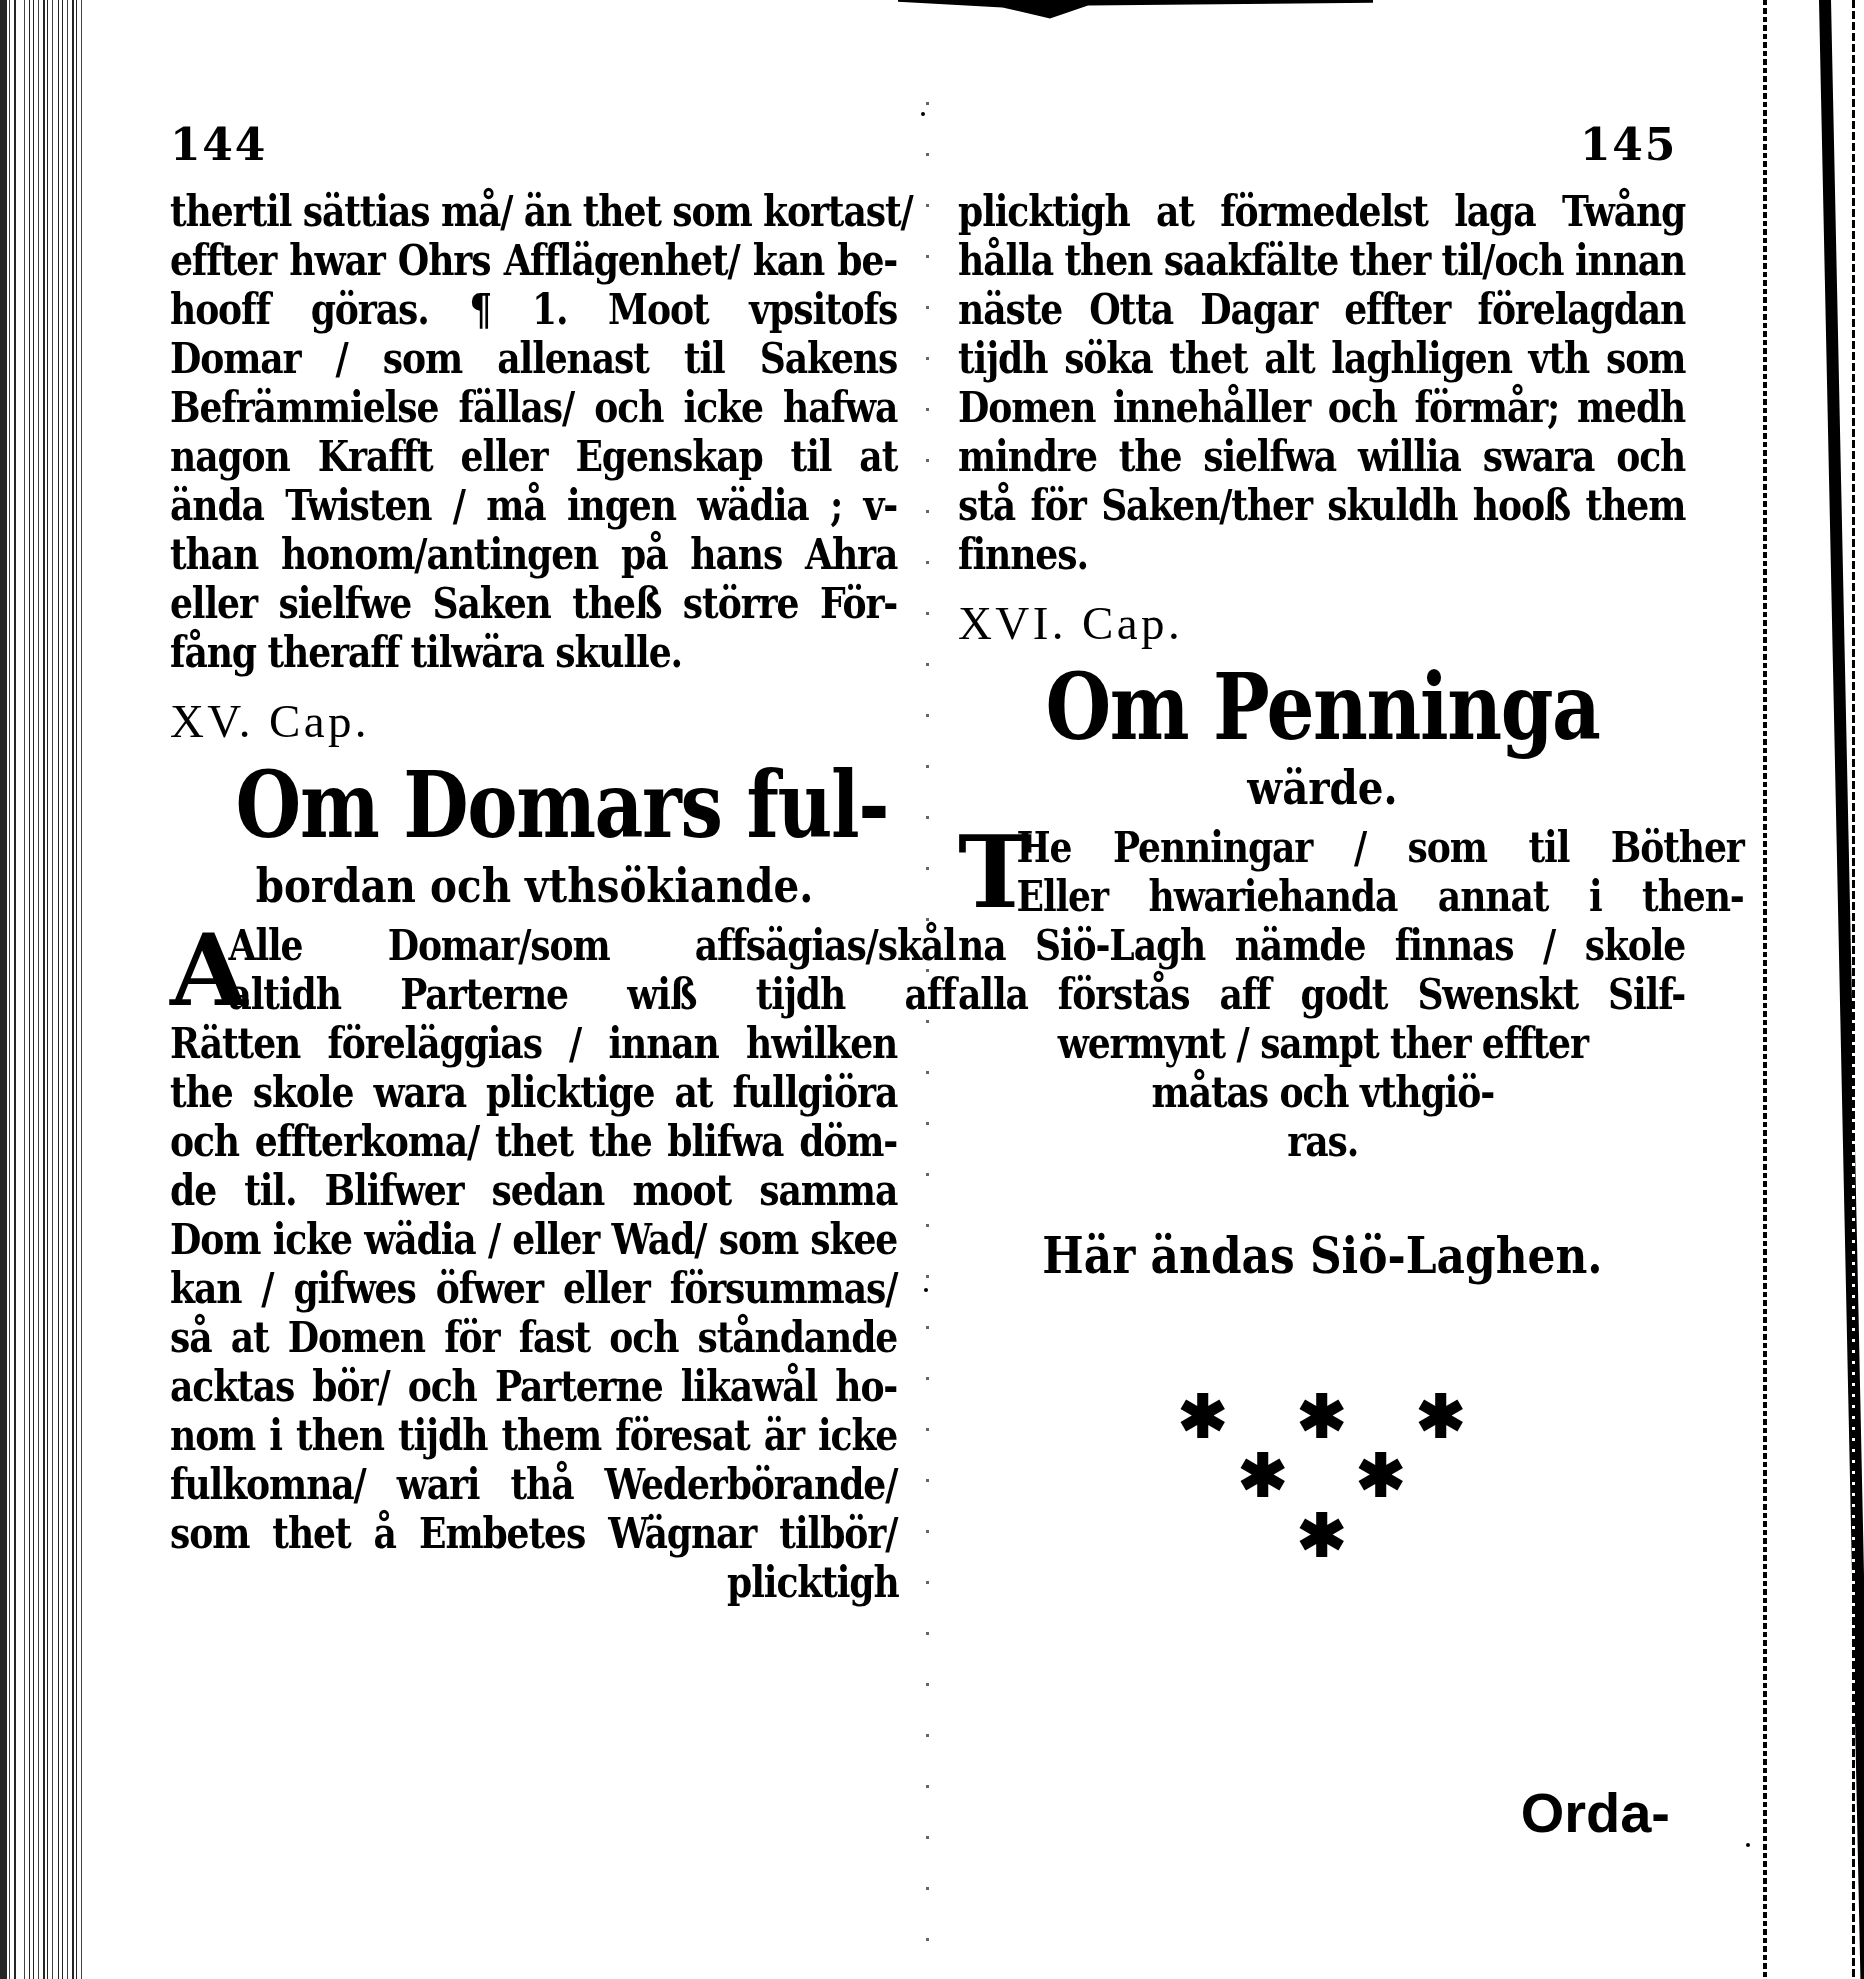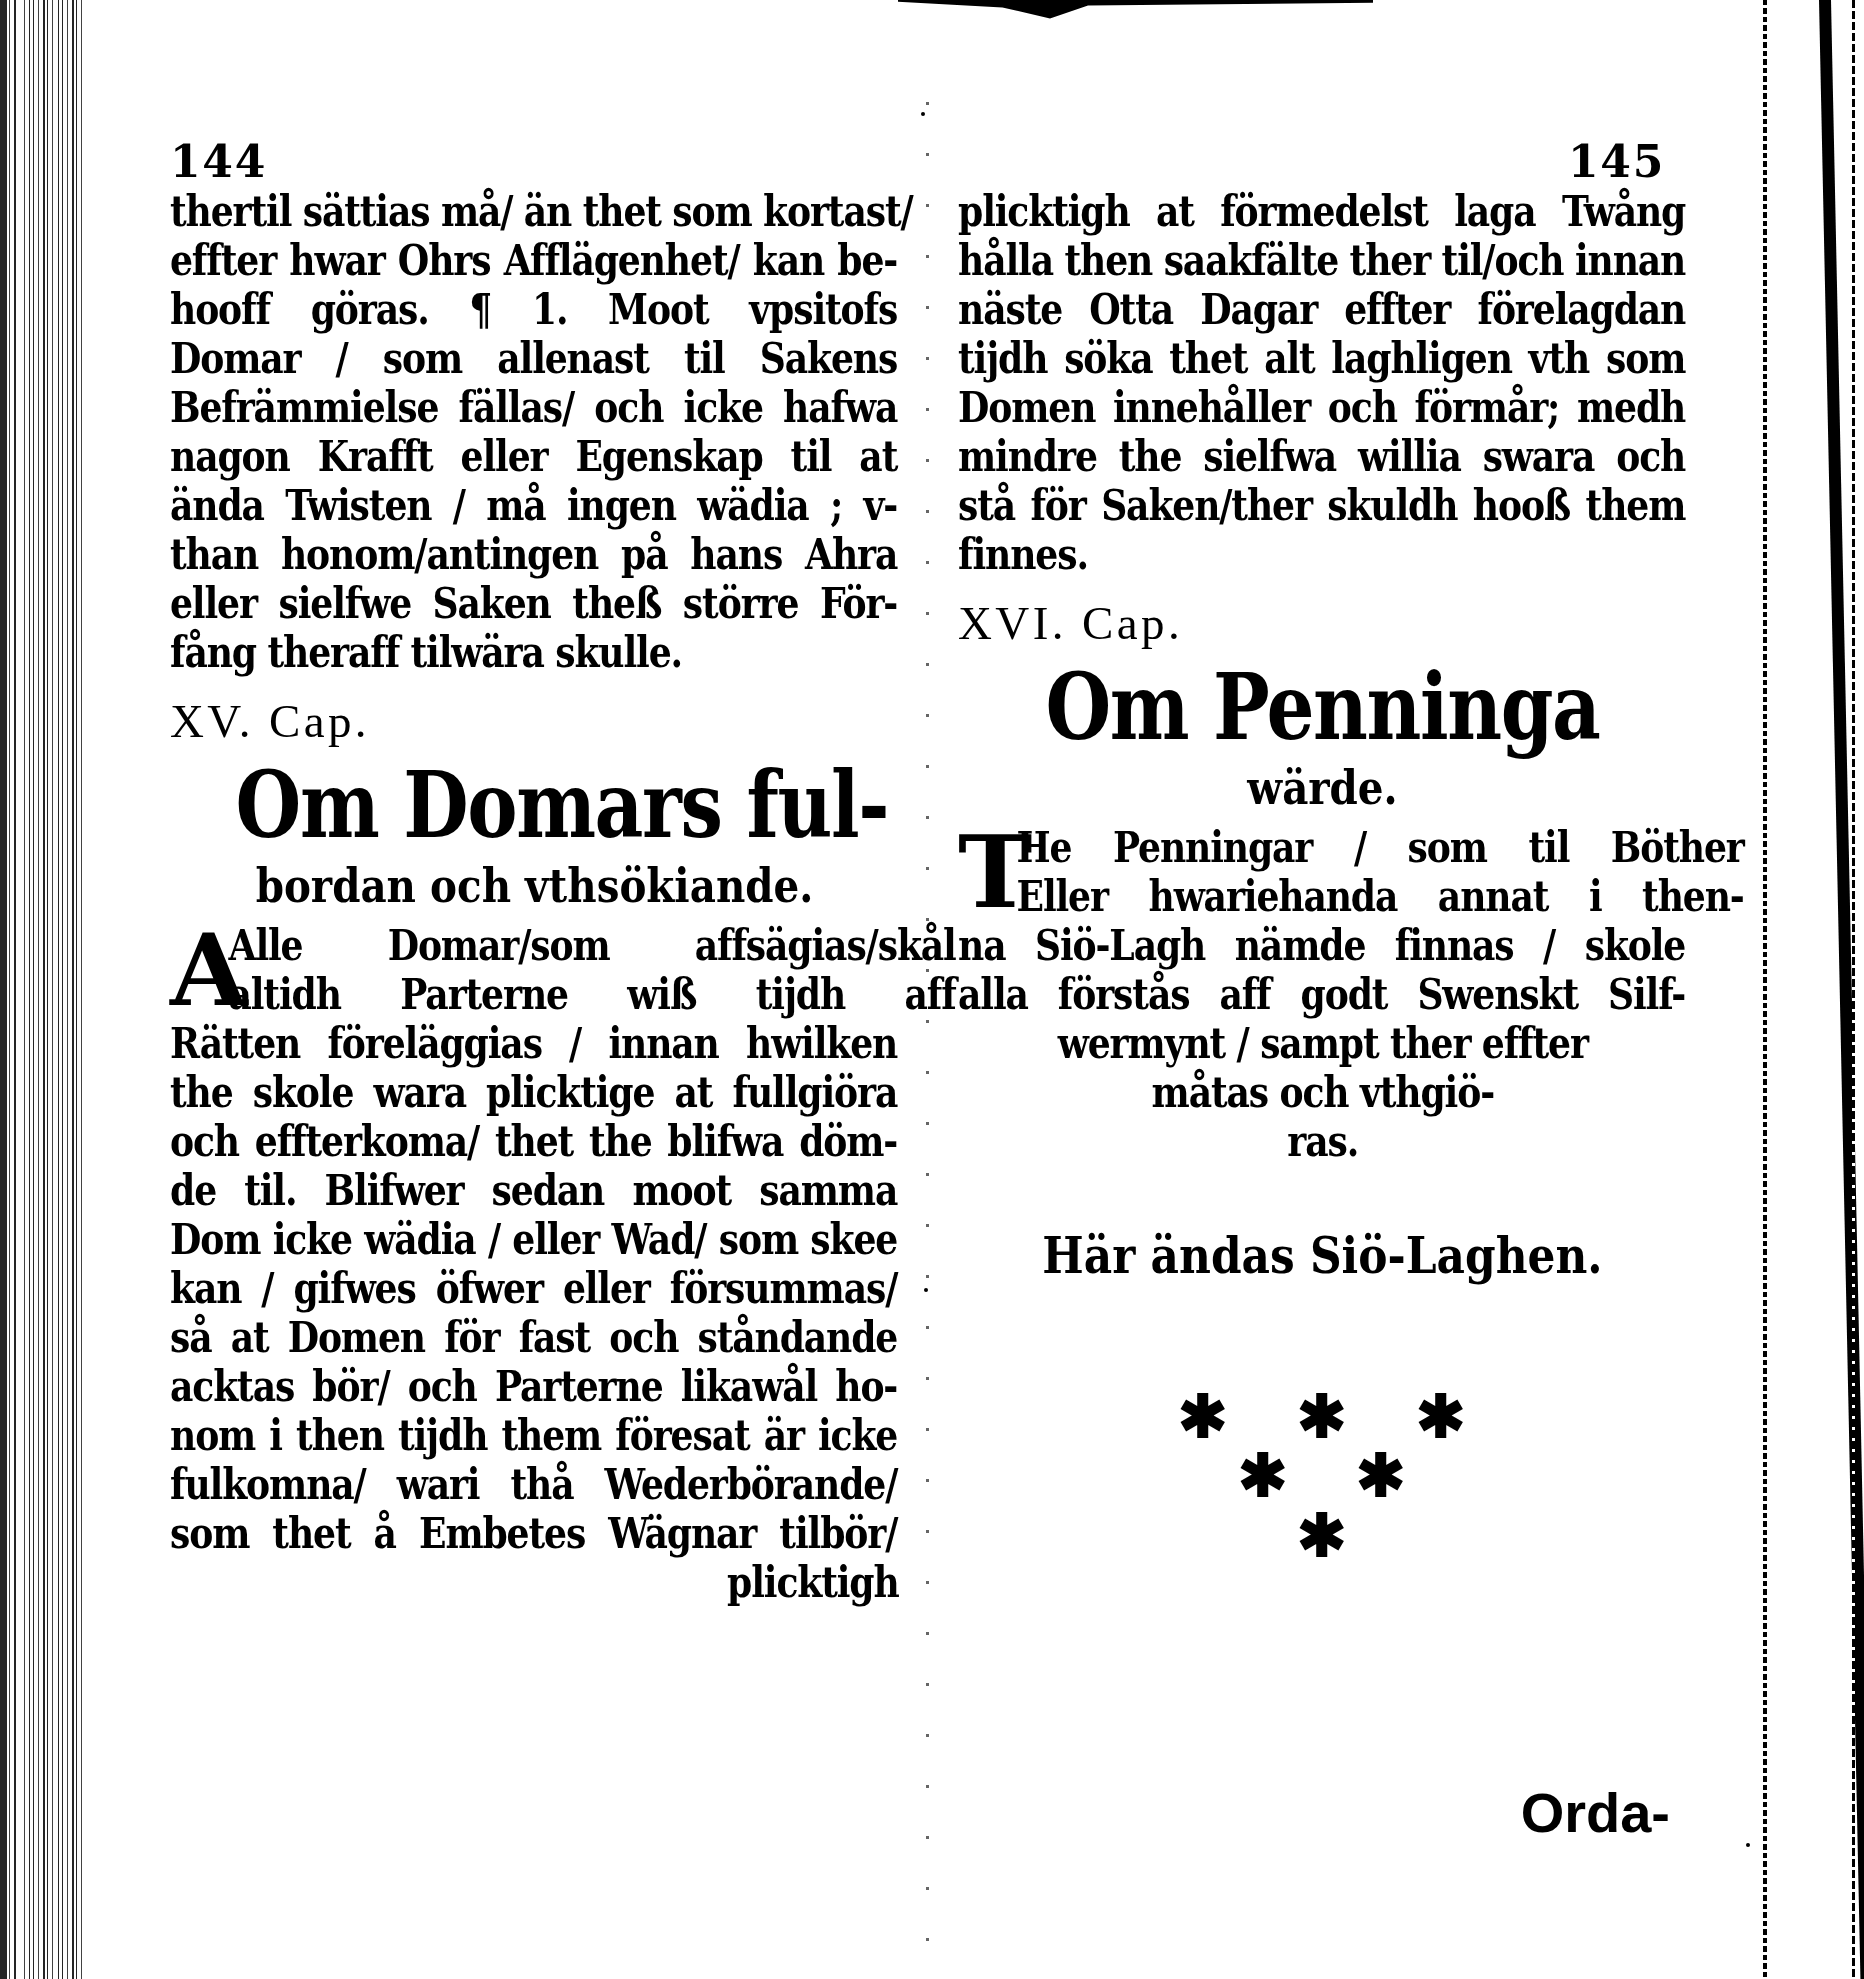--- a/index.html
+++ b/index.html
@@ -20,27 +20,27 @@
      background:repeating-linear-gradient(180deg,#000 0 8.5px,#fff 8.5px 11px); }
   .top-shadow { position:absolute; left:898px; top:0; width:475px; height:18.6px;
      background:#000; clip-path:polygon(0 0,100% 0,100% 15%,40% 30%,32% 100%,22% 40%,0 10%); }
   .gutter { position:absolute; left:926px; top:102px; width:2.5px; height:1865px;
      background:repeating-linear-gradient(180deg,#000 0 3.4px,transparent 3.4px 51px); opacity:.6; }
 
   .page { position:absolute; top:119px; }
   .page-left { left:170px; width:729px; }
   .page-right { left:958px; width:729px; }
 
-  .running-head { display:flex; align-items:flex-end; height:68px;
+  .running-head { display:flex; align-items:flex-start; height:68px;
      font-family:"DejaVu Serif", serif; font-weight:bold; font-size:51px; }
   .running-head .num { font-size:44px; letter-spacing:1.7px; }
   .page-left .running-head .num { margin-right:59px; }
   .page-right .running-head { justify-content:flex-end; }
   .page-right .running-head .title { margin-right:119px; }
-  .page-right .running-head .num { margin-right:22px; }
+  .page-right .running-head .num { margin-right:10px; }
 
   .line { font-family:"DejaVu Serif", serif; font-weight:bold; font-size:42px;
      line-height:49px; white-space:nowrap; letter-spacing:-1.3px;
      transform:scaleX(0.86); transform-origin:left center; width:116%; }
   .line.justify { text-align:justify; text-align-last:justify; }
   .line.right { text-align:right; transform-origin:right center; margin-left:-16%; }
   .line.center { text-align:center; transform-origin:center; margin-left:-8%; }
 
   .cap-number { font-family:"Liberation Serif", serif; font-size:47px; text-align:left;
      letter-spacing:3.4px; margin:17px 0 6.8px; font-weight:normal; }

